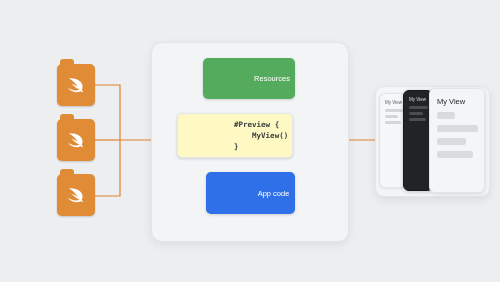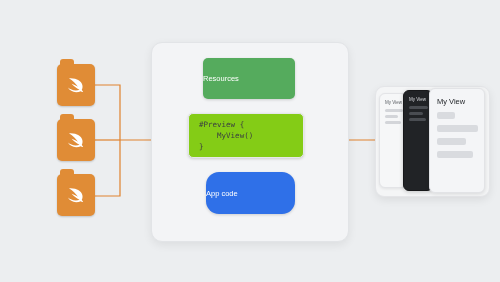--- a/index.html
+++ b/index.html
@@ -65,52 +65,54 @@
     box-shadow: 0 3px 10px rgba(0,0,0,0.07);
   }
 
   
   .node-box {
     position: absolute;
     border-radius: 5px;
     box-shadow: 0 1px 3px rgba(0,0,0,0.16);
     display: flex;
     align-items: center;
+    justify-content: center;
     box-sizing: border-box;
+    padding-left: 46px;
   }
   #resources-box {
     left: 203px;
     top: 58px;
     width: 92px;
     height: 41px;
     background: #55ab5d;
   }
   #resources-box .label {
     color: #ffffff;
     font-size: 7.5px;
   }
   #appcode-box {
     left: 206px;
     top: 172px;
     width: 89px;
     height: 42px;
     background: #2f70e8;
-    border-radius: 13px;
   }
   #appcode-box .label {
     color: #ffffff;
     font-size: 7.5px;
   }
   #preview-box {
-    left: 188px;
+    left: 177px;
     top: 113px;
     width: 116px;
     height: 45px;
-    background: #84cc16;
+    background: #fef9c3;
     border: 1px solid #e6e7e9;
+    font-weight: bold;
   }
   #preview-box .code {
     font-family: "DejaVu Sans Mono", monospace;
     font-size: 7.5px;
     line-height: 11px;
     color: #3a3d41;
     white-space: pre;
     text-align: left;
     padding-left: 10px;
     width: 100%;

